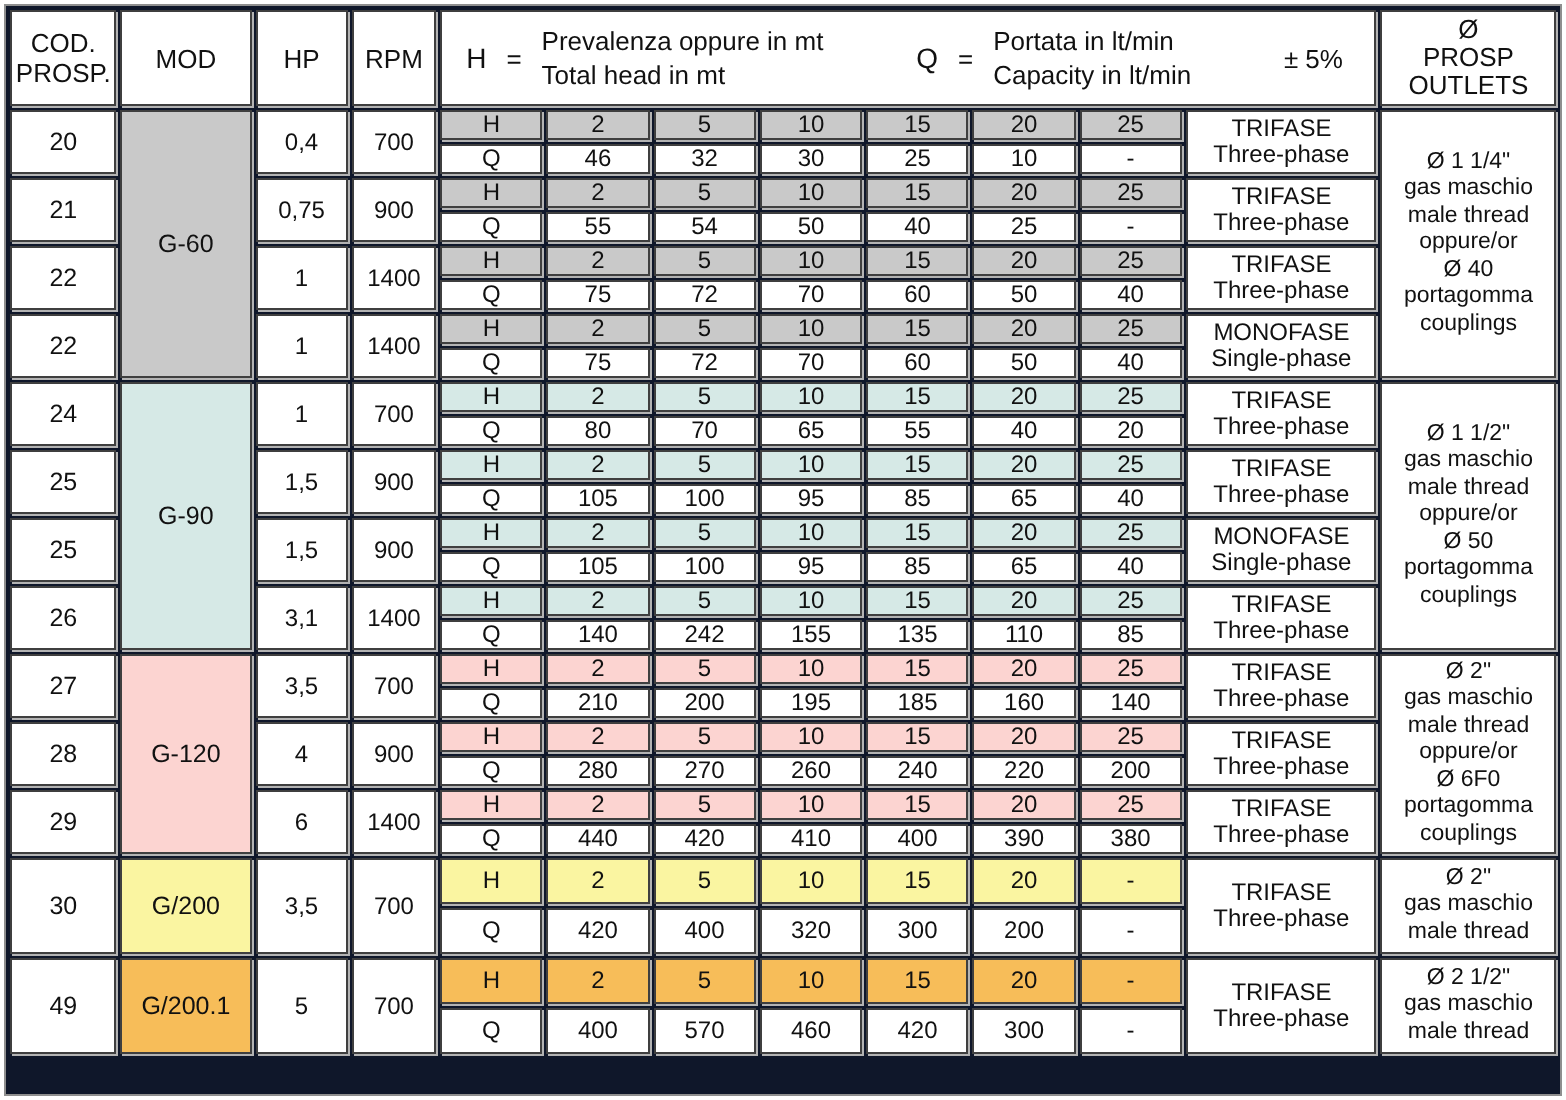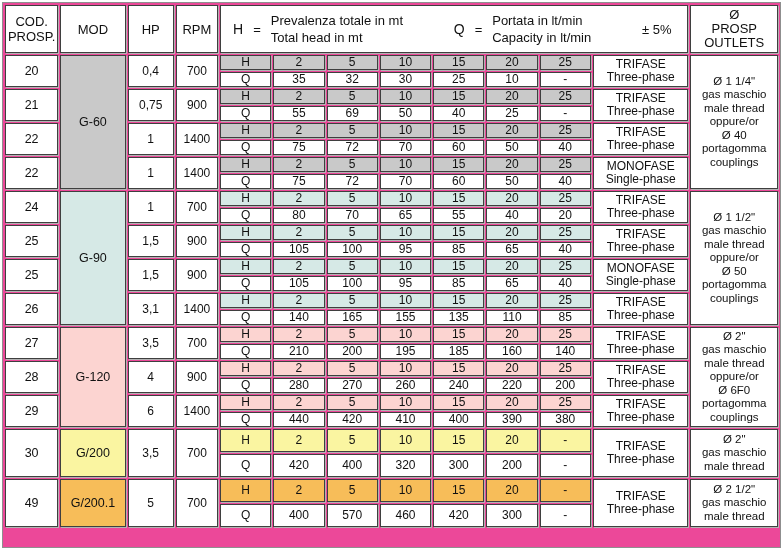--- a/index.html
+++ b/index.html
@@ -3,21 +3,21 @@
 <meta charset="utf-8">
 <style>
   html,body { margin:0; padding:0; background:#ffffff; }
   body {
     width:783px; height:550px; overflow:hidden;
     font-family:"Liberation Sans", sans-serif; color:#111;
     position:relative;
   }
   .frame {
     position:absolute; left:2px; top:2px; right:2px; bottom:2px;
-    border:1px solid #8f8f8f; background:#ec4899;
+    border:1px solid #8f8f8f; background:#0f172a;
   }
   table.spec {
     border-collapse:separate; border-spacing:2px;
     table-layout:fixed; width:777px; margin:0;
   }
   th, td {
     border:1px solid #3f3f3f;
     box-shadow:1px 1px 0 #b3b3b3;
     background:#ffffff;
     text-align:center; vertical-align:middle;
@@ -74,21 +74,21 @@
           <div>PROSP.</div>
         </th>
         <th>MOD</th>
         <th>HP</th>
         <th>RPM</th>
         <th colspan="8">
           <div class="hqwrap">
             <span class="sym">H</span>
             <span class="eq">=</span>
             <div class="stack">
-              <div>Prevalenza totale in mt</div>
+              <div>Prevalenza oppure in mt</div>
               <div>Total head in mt</div>
             </div>
             <span class="sp"></span>
             <span class="sym">Q</span>
             <span class="eq">=</span>
             <div class="stack">
               <div>Portata in lt/min</div>
               <div>Capacity in lt/min</div>
             </div>
             <span class="sp"></span>
@@ -124,21 +124,21 @@
             <div>gas maschio</div>
             <div>male thread</div>
             <div>oppure/or</div>
             <div>Ø 40</div>
             <div>portagomma</div>
             <div>couplings</div>
           </td>
         </tr>
         <tr class="sec-0">
           <td class="lbl">Q</td>
-          <td class="val">35</td>
+          <td class="val">46</td>
           <td class="val">32</td>
           <td class="val">30</td>
           <td class="val">25</td>
           <td class="val">10</td>
           <td class="val">-</td>
         </tr>
         <tr class="sec-0">
           <td rowspan="2" class="cod">21</td>
           <td rowspan="2" class="hp">0,75</td>
           <td rowspan="2" class="rpm">900</td>
@@ -150,21 +150,21 @@
           <td class="val" style="background: rgb(201, 201, 201);">20</td>
           <td class="val" style="background: rgb(201, 201, 201);">25</td>
           <td rowspan="2" class="phase">
             <div>TRIFASE</div>
             <div>Three-phase</div>
           </td>
         </tr>
         <tr class="sec-0">
           <td class="lbl">Q</td>
           <td class="val">55</td>
-          <td class="val">69</td>
+          <td class="val">54</td>
           <td class="val">50</td>
           <td class="val">40</td>
           <td class="val">25</td>
           <td class="val">-</td>
         </tr>
         <tr class="sec-0">
           <td rowspan="2" class="cod">22</td>
           <td rowspan="2" class="hp">1</td>
           <td rowspan="2" class="rpm">1400</td>
           <td class="lbl" style="background: rgb(201, 201, 201);">H</td>
@@ -310,21 +310,21 @@
           <td class="val" style="background: rgb(214, 233, 230);">20</td>
           <td class="val" style="background: rgb(214, 233, 230);">25</td>
           <td rowspan="2" class="phase">
             <div>TRIFASE</div>
             <div>Three-phase</div>
           </td>
         </tr>
         <tr class="sec-1">
           <td class="lbl">Q</td>
           <td class="val">140</td>
-          <td class="val">165</td>
+          <td class="val">242</td>
           <td class="val">155</td>
           <td class="val">135</td>
           <td class="val">110</td>
           <td class="val">85</td>
         </tr>
         <tr class="sec-2">
           <td rowspan="2" class="cod">27</td>
           <td rowspan="6" class="model" style="background: rgb(252, 212, 209);">G-120</td>
           <td rowspan="2" class="hp">3,5</td>
           <td rowspan="2" class="rpm">700</td>

